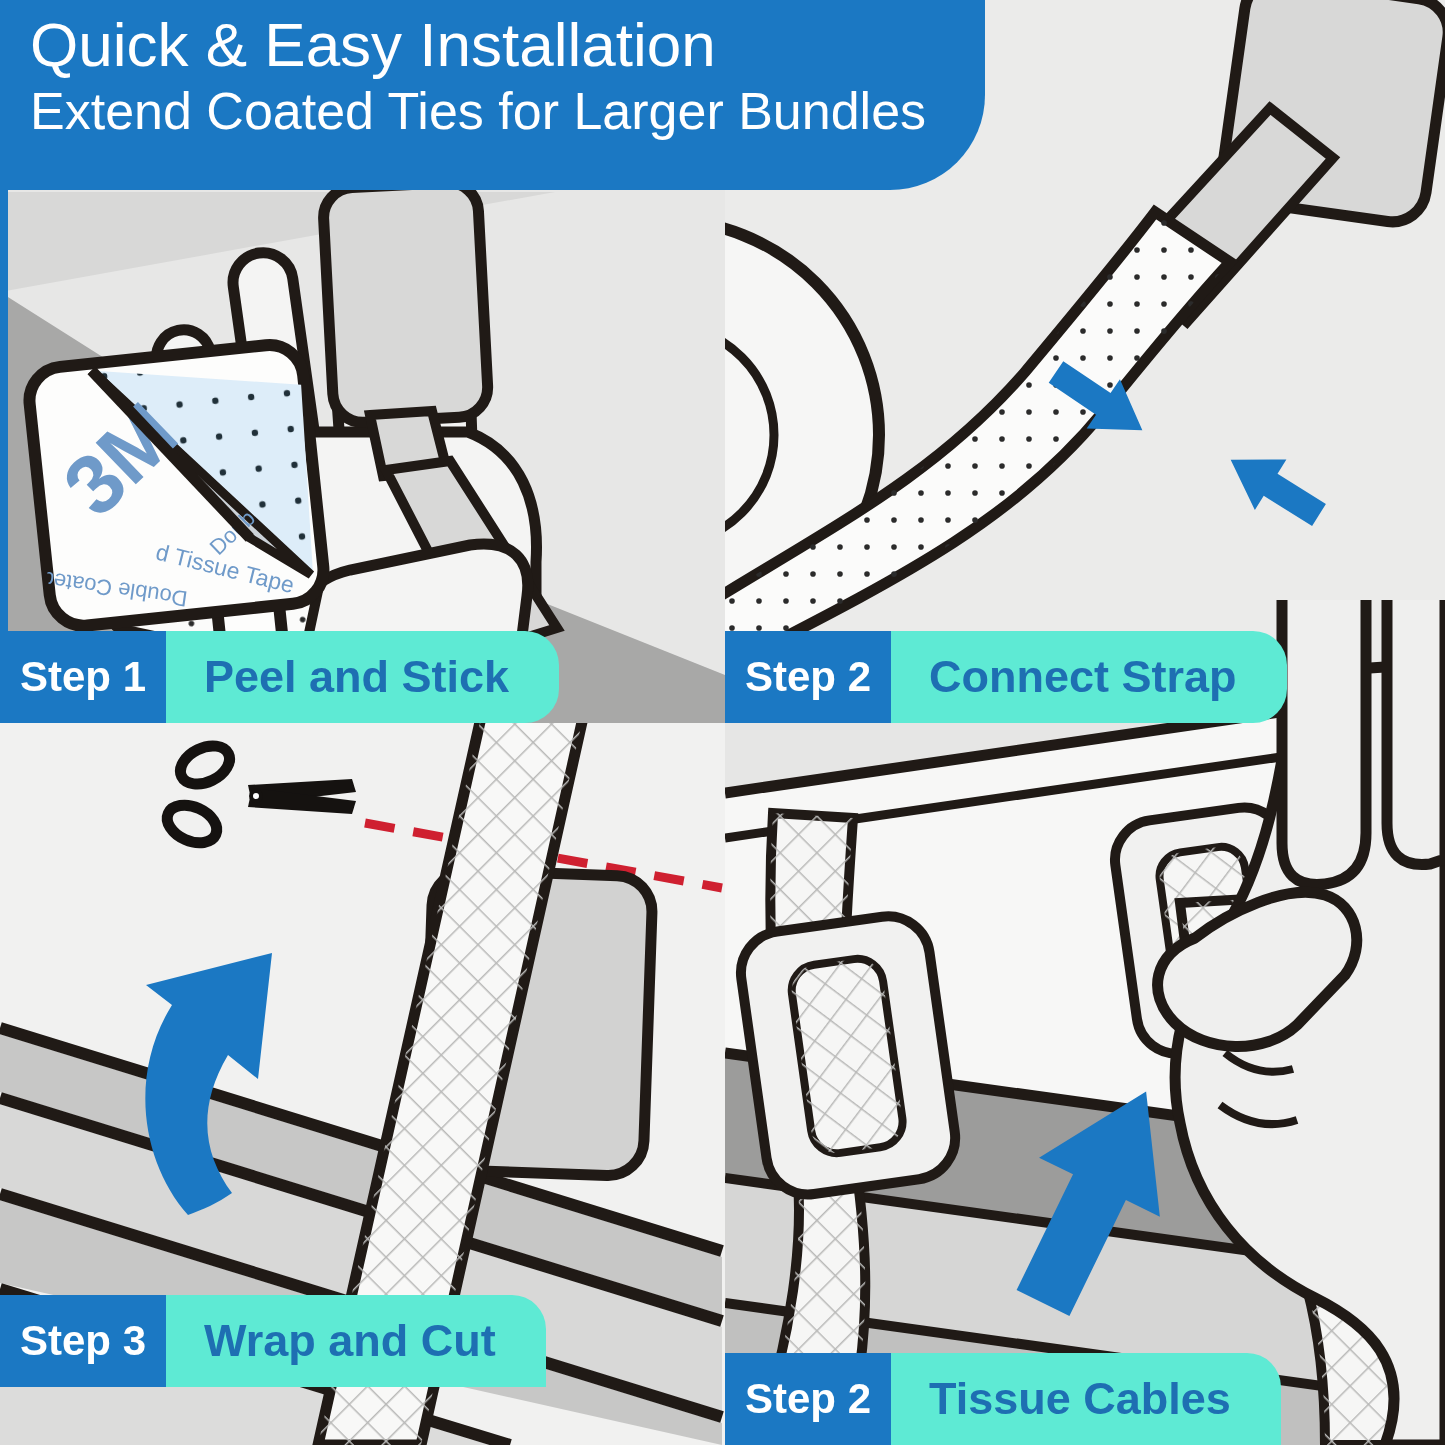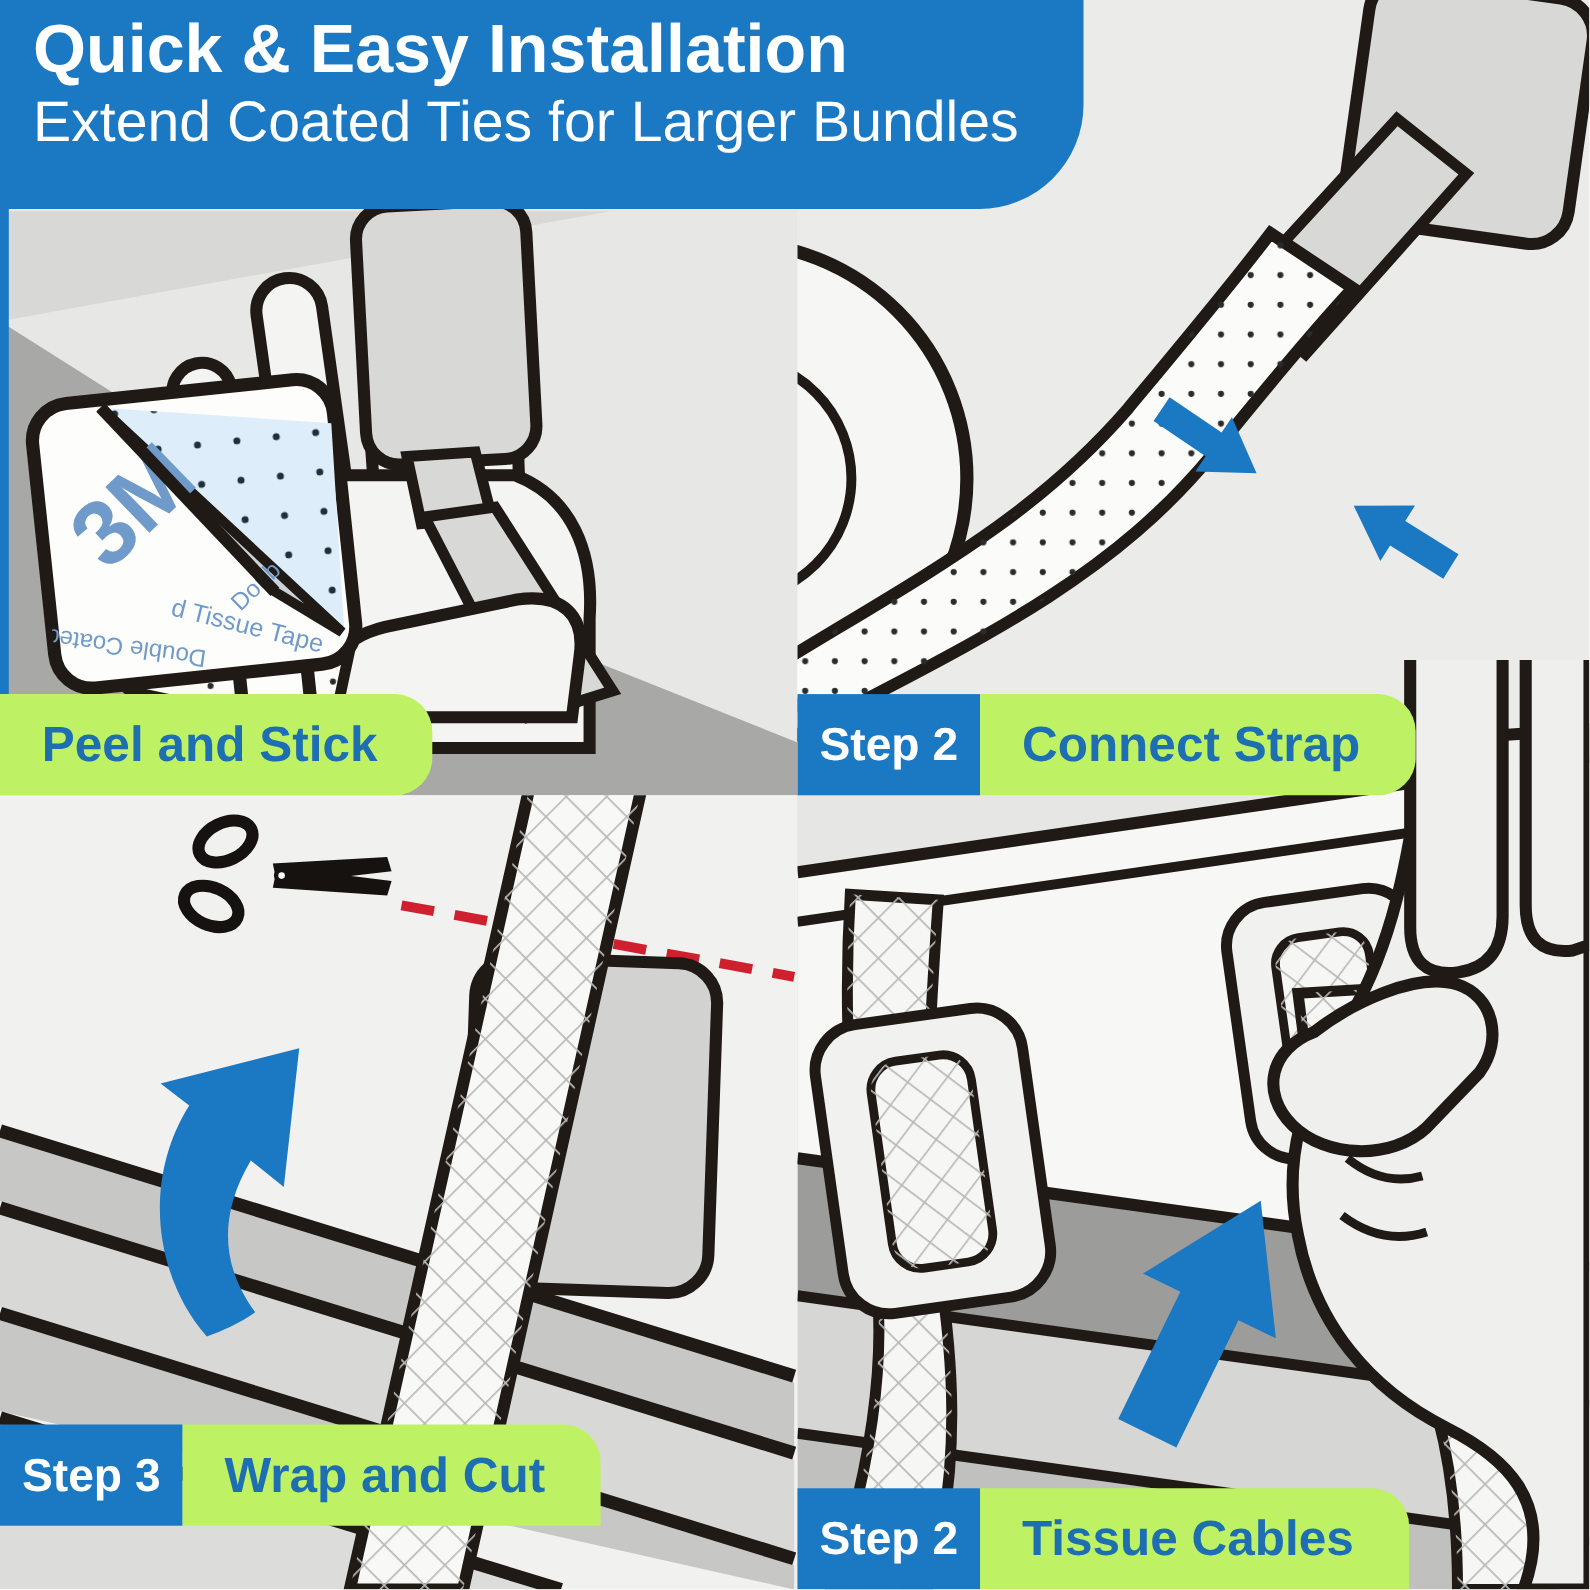--- a/index.html
+++ b/index.html
@@ -11,33 +11,33 @@
   #q-tl { left:0; top:0; width:725px; height:723px; background:#e7e7e6; }
   #q-tr { left:725px; top:0; width:720px; height:723px; background:#ebebea; }
   #q-bl { left:0; top:723px; width:725px; height:722px; background:#f1f1f0; }
   #q-br { left:725px; top:723px; width:720px; height:722px; background:#e6e6e5; }
   .illus { position:absolute; z-index:1; }
   #header {
     position:absolute; z-index:2; left:0; top:0; width:985px; height:190px;
     background:#1b78c3; border-radius:0 0 95px 0; box-sizing:border-box;
     padding:10px 0 0 30px; color:#ffffff;
   }
-  #header .title { font-size:62px; font-weight:bold; letter-spacing:0px; line-height:1.12; }
+  #header .title { font-size:62px; font-weight:normal; letter-spacing:0px; line-height:1.12; }
   #header .subtitle { font-size:52px; font-weight:normal; line-height:1.1; margin-top:4px; }
   #left-strip {
     position:absolute; z-index:2; left:0; top:190px; width:8px; height:441px;
     background:#1b78c3;
   }
   .step-row { position:absolute; z-index:3; display:flex; height:92px; }
   .step-chip {
     width:166px; background:#1b78c3; color:#ffffff; font-weight:bold; font-size:42px;
     display:flex; align-items:center; justify-content:center; flex:0 0 auto;
   }
   .step-caption {
-    background:#bef264; color:#1e6fb2; font-weight:bold; font-size:45px;
+    background:#5eead4; color:#1e6fb2; font-weight:bold; font-size:45px;
     display:flex; align-items:center; padding:0 50px 0 38px; white-space:nowrap;
   }
   .row-top .step-caption { border-radius:0 34px 34px 0; }
   .row-bottom .step-caption { border-radius:0 34px 0 0; }
   #row-1 { left:0; top:631px; }
   #row-2 { left:725px; top:631px; }
   #row-3 { left:0; top:1295px; }
   #row-4 { left:725px; top:1353px; }
   svg text { user-select:none; }
 </style>
@@ -205,20 +205,21 @@
     </g>
   </svg>
 
   <div id="header">
     <div class="title">Quick &amp; Easy Installation</div>
     <div class="subtitle">Extend Coated Ties for Larger Bundles</div>
   </div>
   <div id="left-strip"></div>
 
   <div class="step-row row-top" id="row-1">
+    <div class="step-chip">Step 1</div>
     <div class="step-caption">Peel and Stick</div>
   </div>
   <div class="step-row row-top" id="row-2">
     <div class="step-chip">Step 2</div>
     <div class="step-caption">Connect Strap</div>
   </div>
   <div class="step-row row-bottom" id="row-3">
     <div class="step-chip">Step 3</div>
     <div class="step-caption">Wrap and Cut</div>
   </div>

